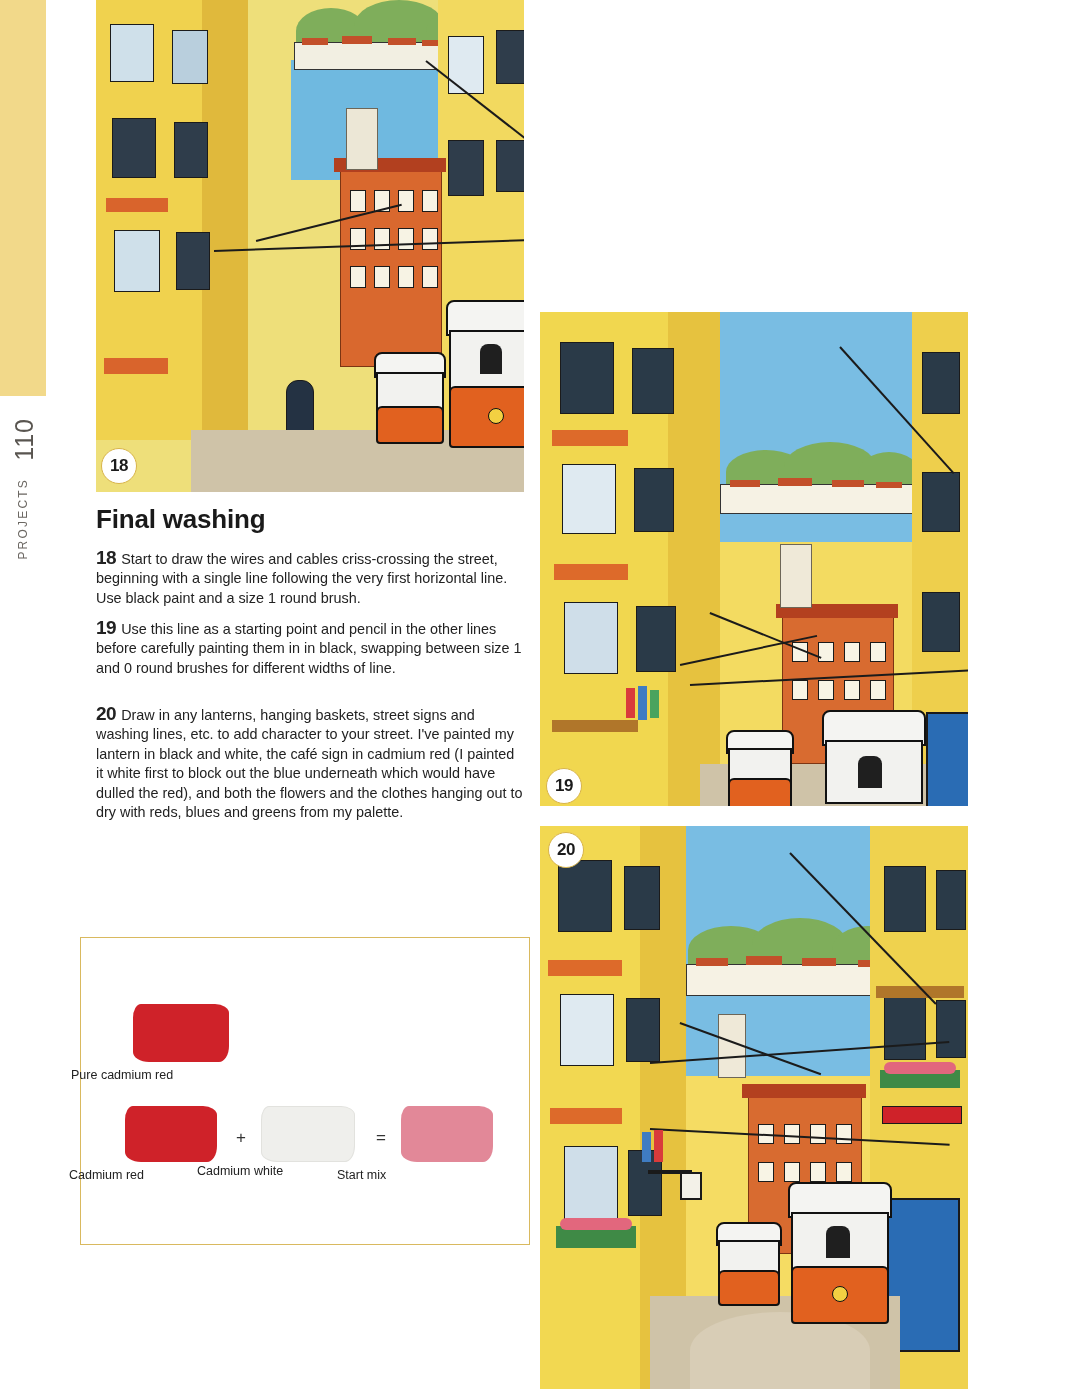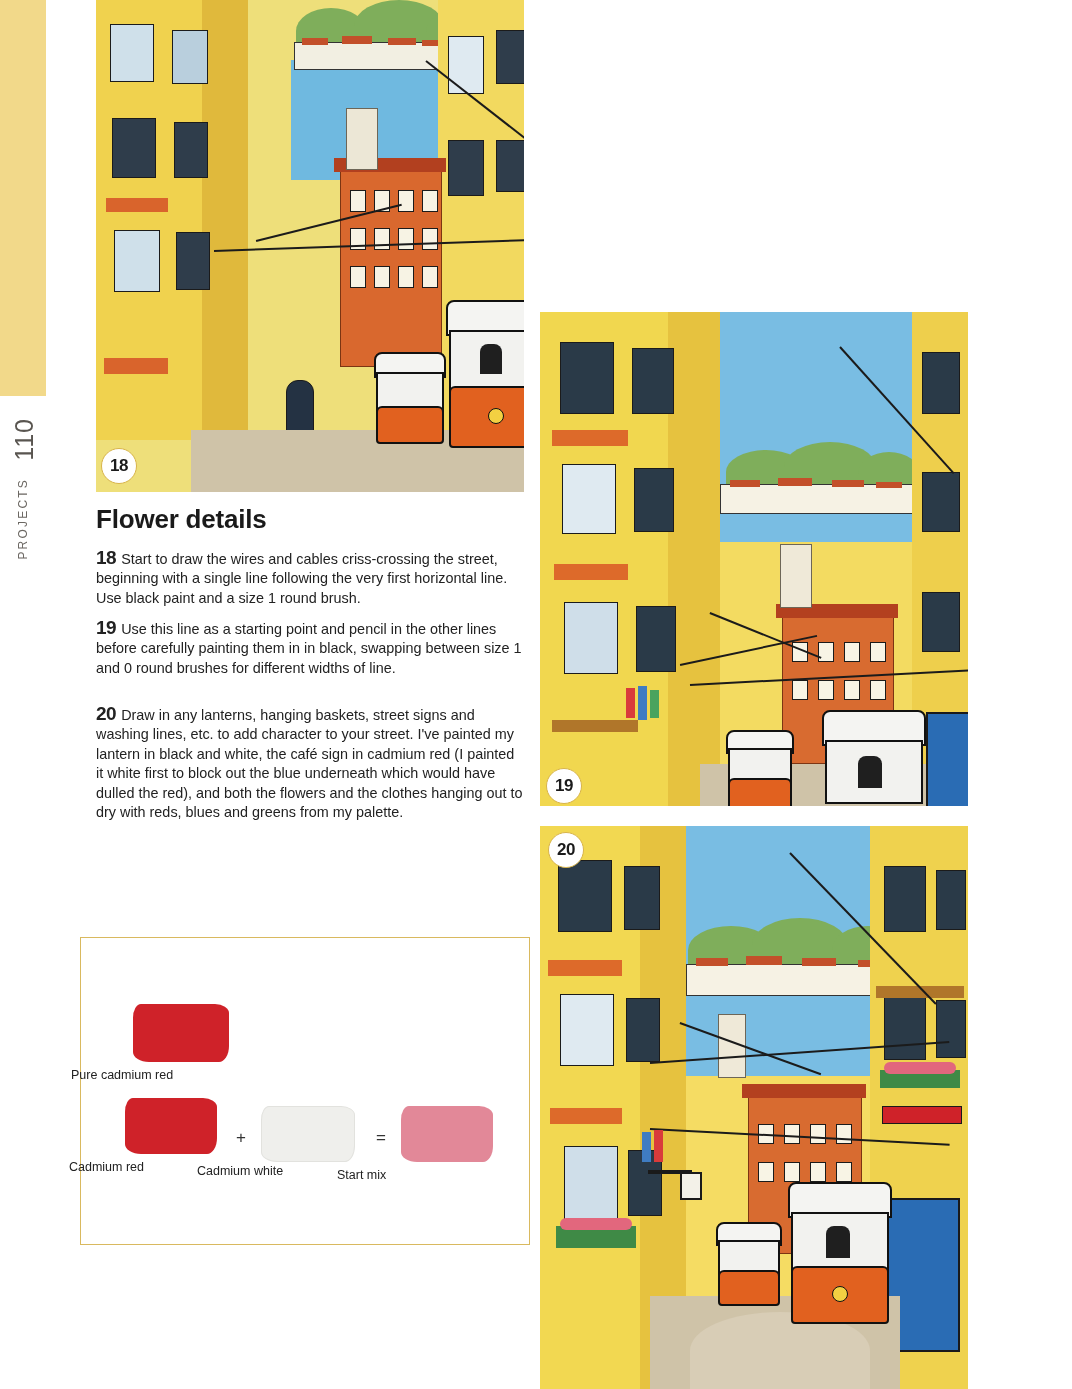--- a/index.html
+++ b/index.html
@@ -236,40 +236,40 @@
     <div class="top" style="left:0; top:0; width:98px; height:32px;"></div>
     <div class="glass" style="left:3px; top:30px; width:92px; height:58px;"></div>
     <div class="body" style="left:3px; top:86px; width:92px; height:58px;"></div>
     <div style="position:absolute; left:42px; top:108px; width:14px; height:14px; border-radius:50%; background:#f3d042; border:1.5px solid #111;"></div>
     <div style="position:absolute; left:34px; top:44px; width:22px; height:30px; background:#1f1f1f; border-radius:8px 8px 0 0;"></div>
   </div>
 
 </div>
 <div class="step-badge" style="left:101px; top:448px;">18</div>
 
-<div class="heading">Flower details</div>
+<div class="heading">Final washing</div>
 
 <div class="para" id="para18">
   <span class="num">18</span><span>Start to draw the wires and cables criss-crossing the street, beginning with a single line following the very first horizontal line. Use black paint and a size 1 round brush.</span>
 </div>
 <div class="para" id="para19">
   <span class="num">19</span><span>Use this line as a starting point and pencil in the other lines before carefully painting them in in black, swapping between size 1 and 0 round brushes for different widths of line.</span>
 </div>
 <div class="para" id="para20">
   <span class="num">20</span><span>Draw in any lanterns, hanging baskets, street signs and washing lines, etc. to add character to your street. I've painted my lantern in black and white, the café sign in cadmium red (I painted it white first to block out the blue underneath which would have dulled the red), and both the flowers and the clothes hanging out to dry with reds, blues and greens from my palette.</span>
 </div>
 
 <div class="mixbox">
 
   <div class="swatch" style="left:52px; top:66px; width:96px;">
     <div class="blob" style="width:96px; height:58px; background:#cf2229;"></div>
     <div class="cap" style="top:64px;">Pure cadmium red</div>
   </div>
 
-  <div class="swatch" style="left:44px; top:160px; width:108px;">
+  <div class="swatch" style="left:44px; top:168px; width:108px;">
     <div class="blob" style="width:92px; height:56px; background:#cf2229;"></div>
     <div class="cap" style="top:62px;">Cadmium red</div>
   </div>
 
   <div class="op" style="left:155px; top:190px;">+</div>
 
   <div class="swatch" style="left:180px; top:168px; width:92px;">
     <div class="blob" style="width:92px; height:54px; background:#efefec; border:1px solid #e2e2de;"></div>
     <div class="cap" style="top:58px;">Cadmium white</div>
   </div>

